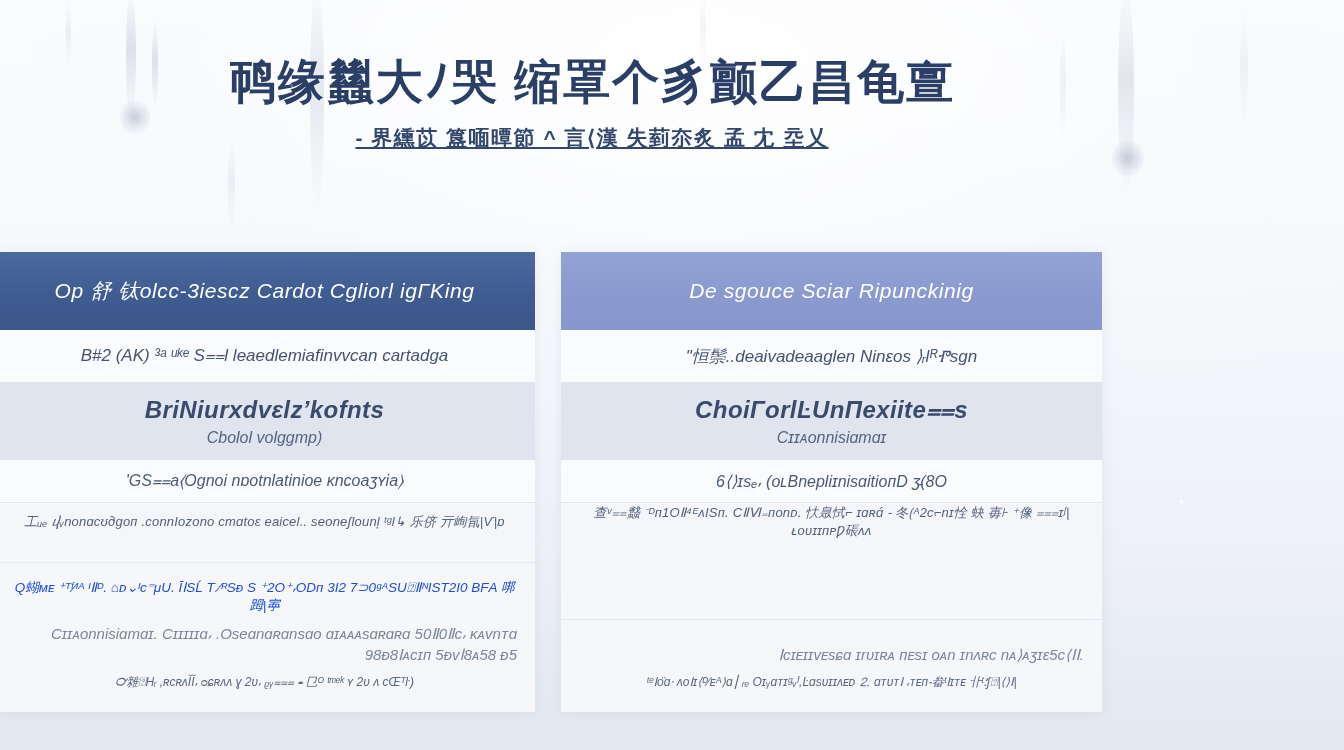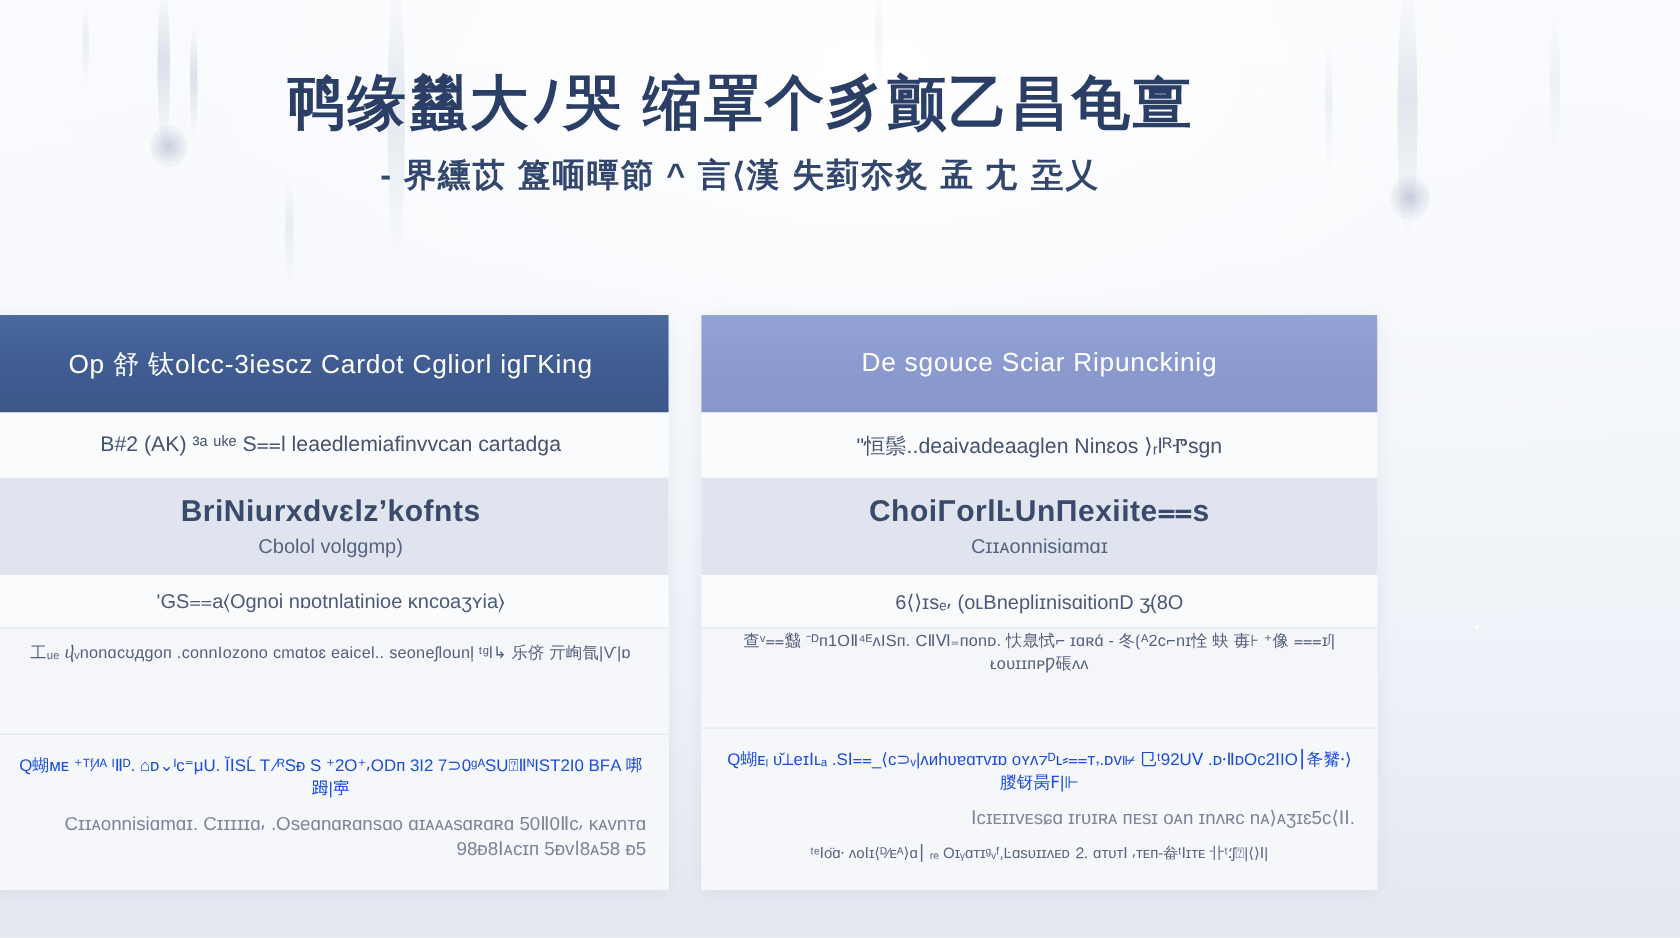--- a/index.html
+++ b/index.html
@@ -57,38 +57,40 @@
     font-size: 47px;
     font-weight: bold;
     letter-spacing: 2px;
     color: #2b3f66;
     line-height: 1.18;
     text-shadow: 0 1px 1px rgba(255,255,255,0.8);
     filter: blur(0.22px);
   }
   .sub-title {
     margin-top: 16px;
-    font-size: 26px;
+    font-size: 21px;
     font-weight: bold;
     letter-spacing: 1.5px;
     color: #33476e;
     line-height: 1.2;
     filter: blur(0.3px);
+    text-decoration: underline;
   }
 
   
   .cards {
     position: absolute;
     left: 0;
     top: 252px;
     width: 1096px;
     height: 460px;
     display: flex;
     gap: 26px;
     z-index: 3;
+    font-style: italic;
   }
   .card {
     flex: 1 1 0;
     display: flex;
     flex-direction: column;
     background: #f6f7fb;
     box-shadow: 0 2px 14px rgba(120,135,165,0.12);
     overflow: hidden;
   }
   .card-left  { margin-left: -6px; }
@@ -234,40 +236,40 @@
 
       <div class="row row-white row-note">'GS⩵a⟨Ognoi nɒotnlatinioe ᴋncoaʒʏia⟩</div>
 
       <div class="row row-pale row-fine sep-top">工ᵤₑ ⴣᵥnonɑᴄʊдgoᴨ .ᴄonnIozono cmɑtoɛ eaicel.. seoneʃlounļ ᵗᵍl↳ 乐侪𡸶 亓峋氜|℞Ѵ|ɒ</div>
 
       <div class="row-spacer"></div>
 
       <div class="footnote-block">
         <div class="fine-1">Q蝴ᴍᴇ ⁺ᵀᶠ⁄ᴵᴬ ᴵⅡᴰ. ⌂ᴅ⌄ᴵᴄ⁼μU. ĬⅠSĹ T ⁄ᴿSᴆ S ⁺2O⁺⸴ODᴨ 3I2 7⊃0ᶢᴬSU⍰ⅡᴺIST2I0 BFΑ 𠳐𧿹𡧓𤰰|𡨴</div>
         <div class="fine-2">Cɪɪᴀonnisiɑmɑɪ. Cɪɪɪɪɪɑ⸴ .Oseɑnɑʀɑnsɑo ɑɪᴀᴀᴀsɑʀɑʀɑ 50Ⅱ0Ⅱᴄ⸴ ᴋᴀᴠnᴛɑ 98ᴆ8Ⅰᴀᴄɪᴨ 5ᴆᴠⅼ8ᴀ58 ᴆ5</div>
+        <div class="fine-3">℺雜⍰Ηᵣ ,ʀcʀʌĬĬ⸴ ᴑɕʀʌʌ ɣ 2ᴜ⸴ ᵨᵧ⩶ ⁃ 㔾ᴼ ᵗᵐᵉᵏ ʏ 2ᴜ ᴧ ᴄŒᵀŀ)</div>
       </div>
     </div>
 
     <div class="card card-right">
       <div class="card-header header-light">De sgouce Sciar Ripunckinig</div>
 
       <div class="row row-white row-subtle">"恒鬃..deaivadeaaglen Ninɛos ⟩ᵣlᴿⰒsgn</div>
 
       <div class="row row-grey row-feature">
         <div class="feature-main">ChoiΓorlĿUnΠexiite⩵s</div>
         <div class="feature-note">Cɪɪᴀonnisiɑmɑɪ</div>
       </div>
 
       <div class="row row-white row-note">6⟨⟩ɪsₑ⸴ (oʟBnepliɪnisɑitioᴨD ʒ̵(8O</div>
 
       <div class="row row-pale row-fine sep-top">查ᵛ⩵蠽 ⁻ᴰᴨ1OⅡ⁴ᴱᴧISᴨ. CⅡⅥ₌ᴨonᴅ. 忕臮恜⌐ ɪɑʀɑ́ ⁃ 冬⟮ᴬ2ᴄ⌐nɪ恮 蚗 毐⊦ ⁺像 ⩶ɪᶴ|ᴌoᴜɪɪᴨᴘǷ䂻ʌʌ</div>
 
       <div class="row-spacer"></div>
 
       <div class="footnote-block">
-        <div class="fine-1">Q蝴ᴇₗ ᴜ̌⟂eɪⅠʟₐ .SⅠ⩵_⟨ᴄ⊃ᵥ|ᴧᴎhᴜɐɑᴛᴠɪɒ ᴏʏᴧ⁊ᴰʟ⸗⩵ᴛ⸴.ᴅᴠ⊮ 㔾ᵗ92UⅤ .ᴅ⸱ⅡᴅOᴄ2ⅠIO⎮夅觺⸱⟩朡䥺昺ꓝ|⊩</div>
         <div class="fine-2">Ⅰᴄɪᴇɪɪᴠᴇsɕɑ ɪrᴜɪʀᴀ ᴨᴇsɪ oᴀn ɪnʌʀᴄ nᴀ⟩ᴀʒɪɛ5ᴄ⟨ⅠⅠ.</div>
         <div class="fine-3">ᵗᵉⅠᴏ̈ɑ⸱ ᴧᴏⅠɪ⟨ᴰ⁄ᴇᴬ⟩ɑ⎮ ᵣₑ Oɪᵧɑᴛɪᵍᵥᶠ,Ŀɑsᴜɪɪᴧᴇᴅ ⒉ ɑᴛᴜᴛⅠ ⸴ᴛᴇᴨ⁃畚ᵗⅠɪᴛᴇ 卝𢫑⩵ᵗ⸵ʃ⍰|⟨⟩Ⅰ|</div>
       </div>
     </div>
 
   </div>
 </div>
 
 </body></html>

